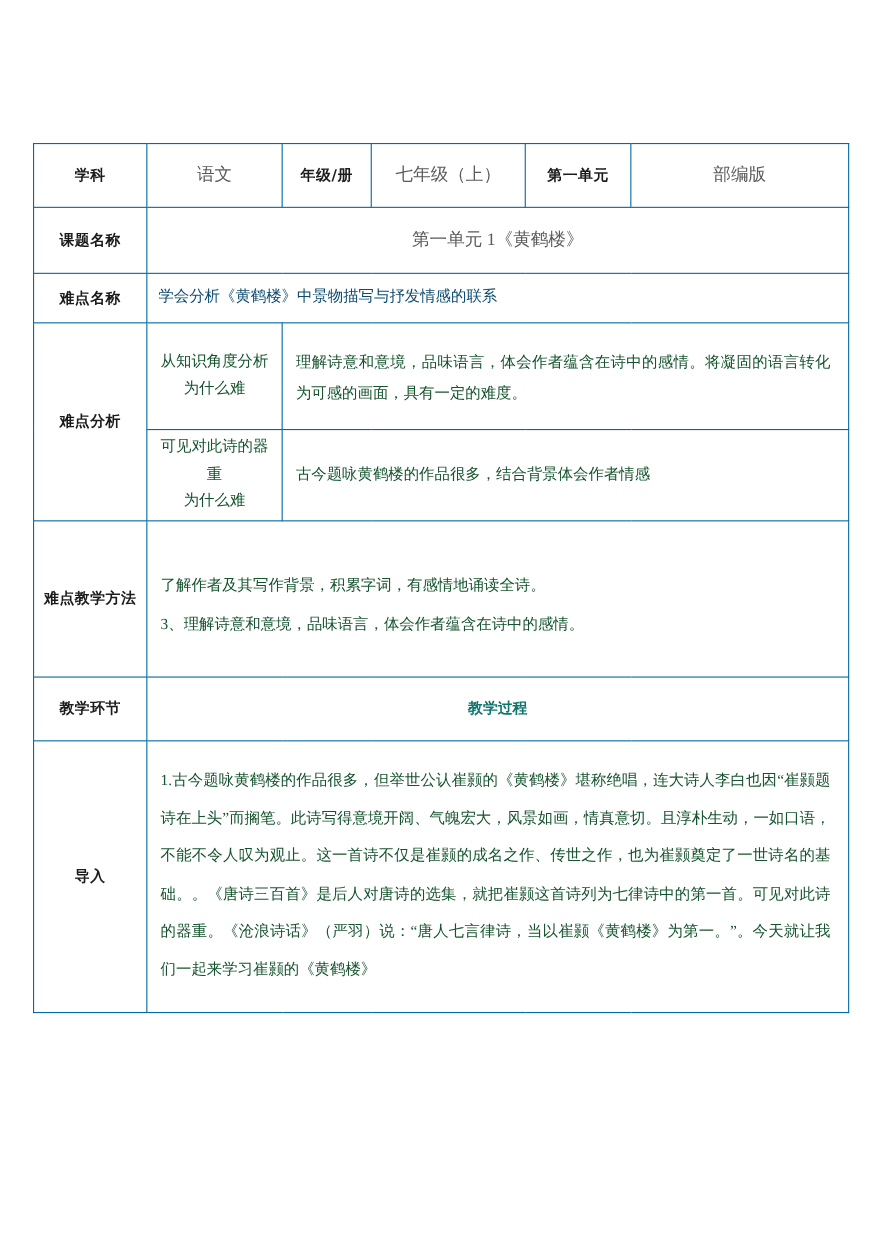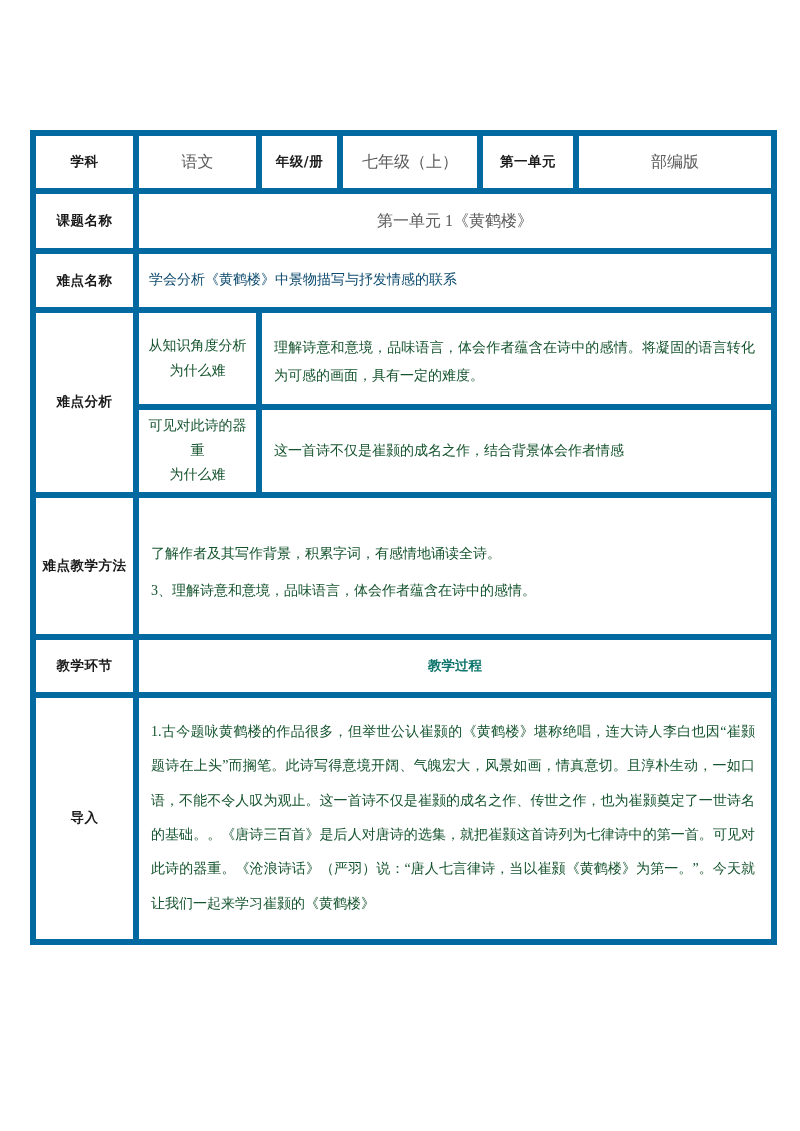--- a/index.html
+++ b/index.html
@@ -27,21 +27,21 @@
   #lesson-table {
     position: absolute;
     left: 30px;
     top: 130px;
     width: 741px;
     border-collapse: collapse;
     table-layout: fixed;
     background: #fff;
   }
   #lesson-table td {
-    border: 6px solid #0369a1;
+    border: 1px solid #0369a1;
     padding: 0;
     vertical-align: middle;
     background: #fff;
   }
 
   
   .lbl {
     font-family: "DejaVu Sans", "Liberation Sans", sans-serif;
     font-weight: bold;
     font-size: 13.5px;
@@ -111,40 +111,40 @@
         <td class="val">七年级（上）</td>
         <td class="lbl">第一单元</td>
         <td class="val">部编版</td>
       </tr>
 
       <tr style="height:60px">
         <td class="lbl">课题名称</td>
         <td class="val" colspan="5">第一单元 1《黄鹤楼》</td>
       </tr>
 
-      <tr style="height:59px">
+      <tr style="height:45px">
         <td class="lbl">难点名称</td>
         <td class="val-left" colspan="5">学会分析《黄鹤楼》中景物描写与抒发情感的联系</td>
       </tr>
 
       <tr style="height:97px">
         <td class="lbl" rowspan="2">难点分析</td>
         <td class="sub-lbl">
           <span class="cell-inner">从知识角度分析</span>
           <span class="cell-inner">为什么难</span>
         </td>
         <td class="body-text pad-v" colspan="4" style="line-height:2.0; padding-top:14px !important;">理解诗意和意境，品味语言，体会作者蕴含在诗中的感情。将凝固的语言转化为可感的画面，具有一定的难度。</td>
       </tr>
 
       <tr style="height:76px">
         <td class="sub-lbl">
           <span class="cell-inner">可见对此诗的器重</span>
           <span class="cell-inner">为什么难</span>
         </td>
-        <td class="body-text" colspan="4" style="vertical-align:middle; line-height:2.0;">这一首诗不仅是崔颢的成名之作，结合背景体会作者情感</td>
+        <td class="body-text" colspan="4" style="vertical-align:middle; line-height:2.0;">古今题咏黄鹤楼的作品很多，结合背景体会作者情感</td>
       </tr>
 
       <tr style="height:142px">
         <td class="lbl">难点教学方法</td>
         <td class="body-text" colspan="5" style="padding-top:22px !important; line-height:2.6;">
           <span class="cell-inner">了解作者及其写作背景，积累字词，有感情地诵读全诗。</span>
           <span class="cell-inner">3、理解诗意和意境，品味语言，体会作者蕴含在诗中的感情。</span>
         </td>
       </tr>
 

